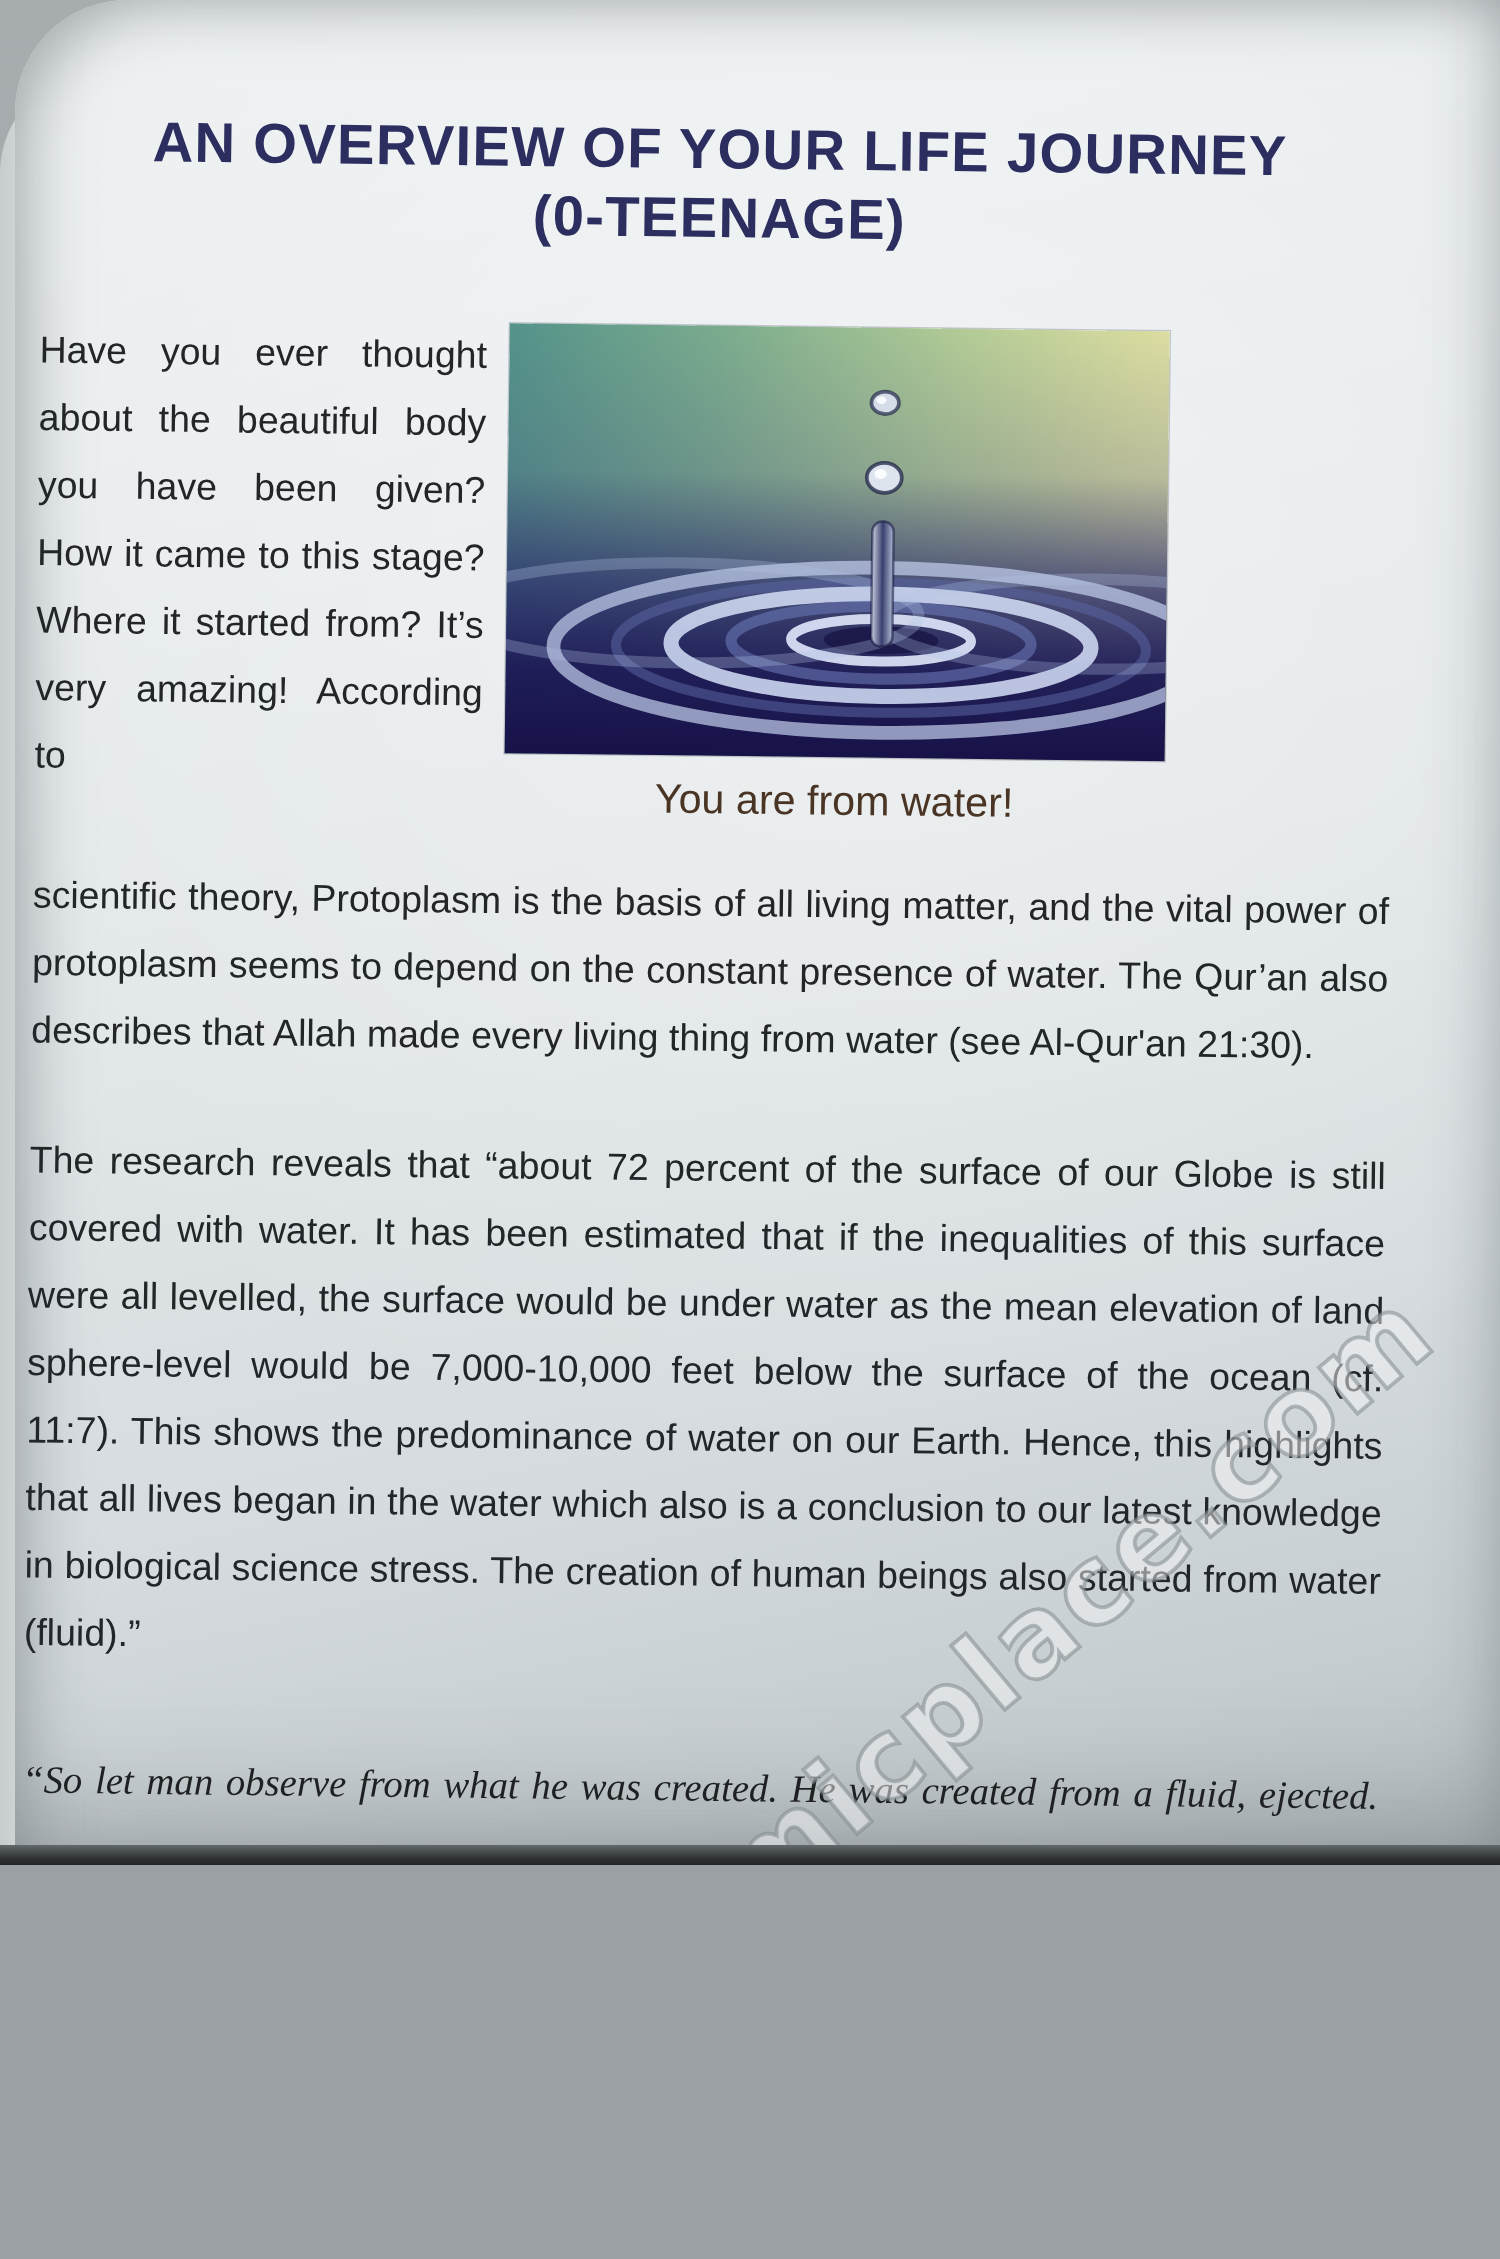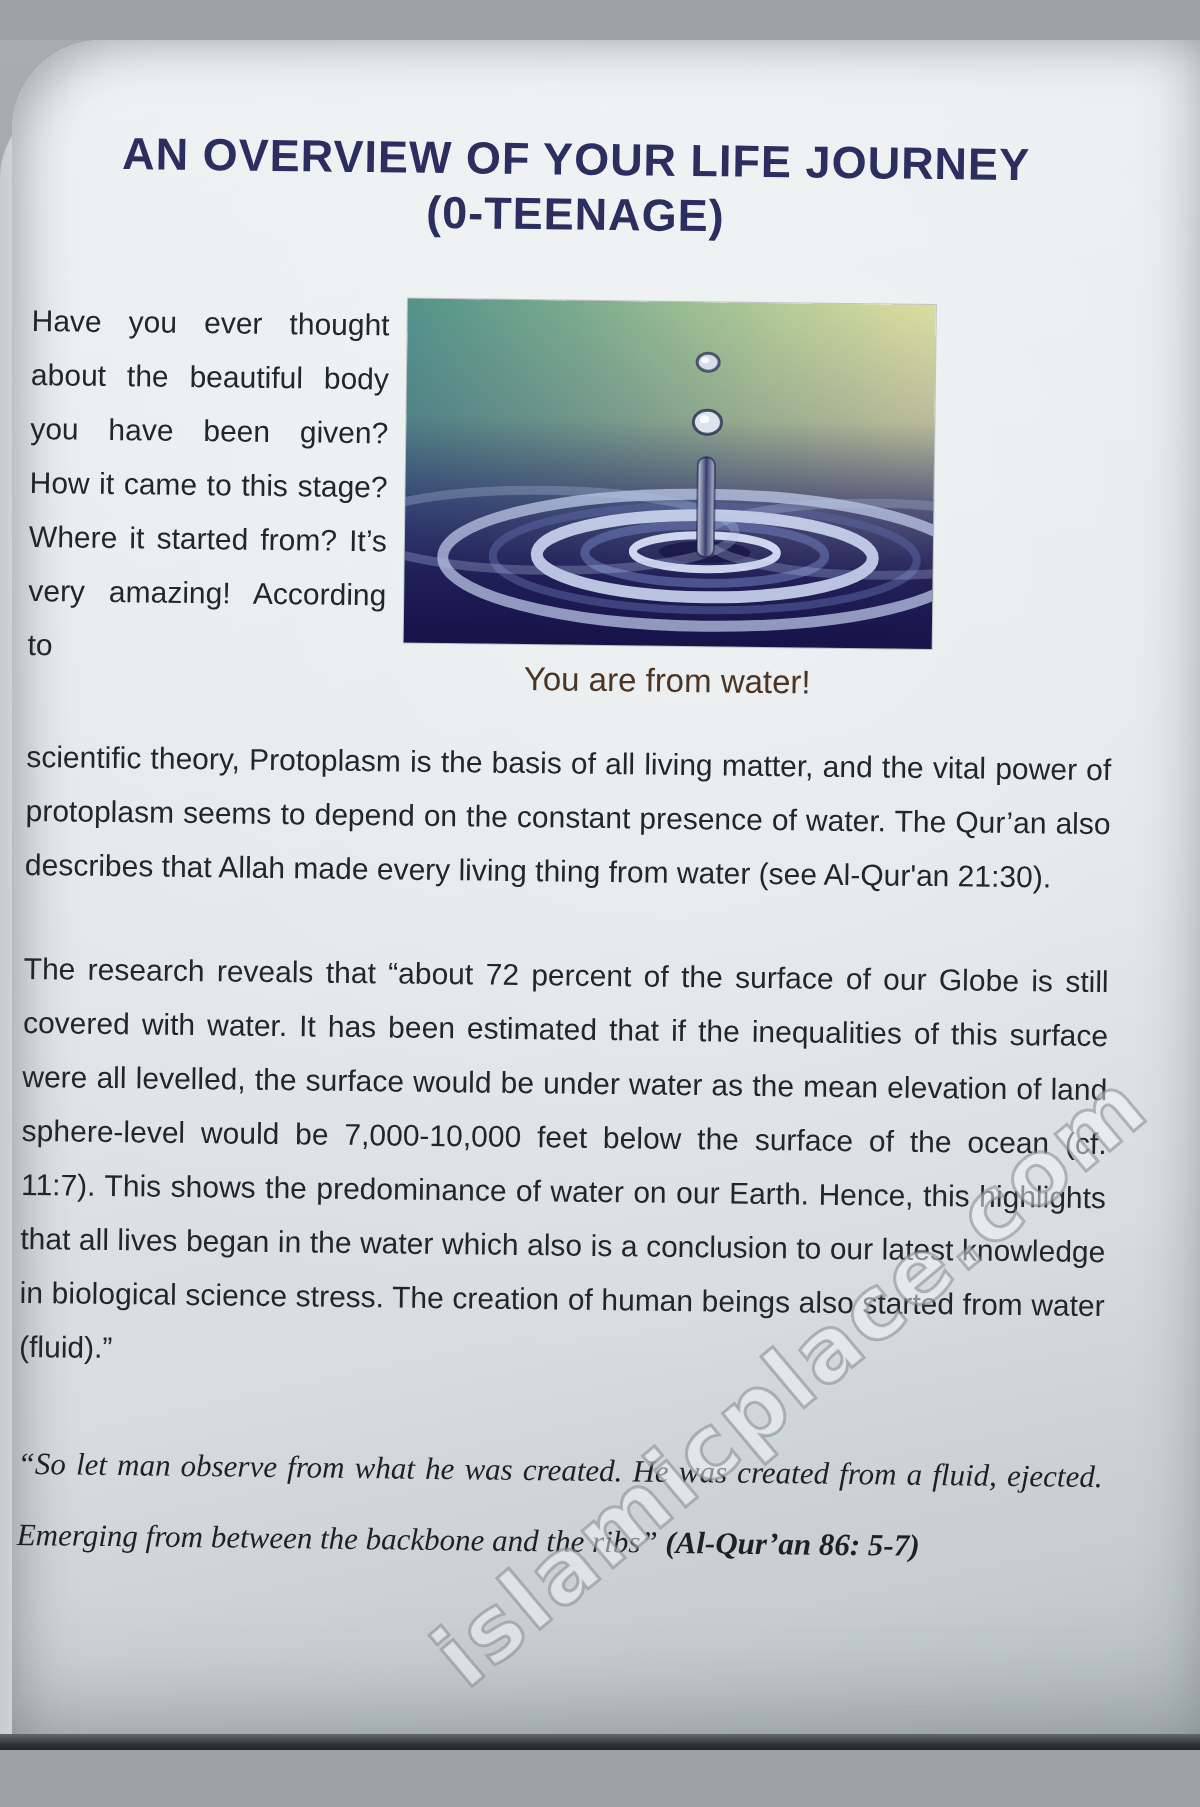--- a/index.html
+++ b/index.html
@@ -4,24 +4,23 @@
 <style>
   html, body { margin: 0; padding: 0; }
   body {
     width: 1200px; height: 1807px;
     overflow: hidden;
     font-family: "Liberation Sans", sans-serif;
     background: #9aa0a3;
   }
   .photo {
     position: relative;
-    width: 1200px; height: 1710px;
+    width: 1200px; height: 1492px;
     background: linear-gradient(180deg, #a7adaf 0%, #9aa0a3 78%, #5a5e61 96%, #2c2f31 100%);
     overflow: hidden;
-    margin-top: 40px;
   }
   
   .page-under {
     position: absolute; left: 0; top: 58px; width: 110px; height: 1733px;
     background: linear-gradient(90deg, #c7ccce 0%, #eef1f2 60%, #f4f6f7 100%);
     border-top-left-radius: 80px;
   }
   .page {
     position: absolute; left: 12px; top: 0; right: 0; bottom: 16px;
     border-top-left-radius: 90px;

